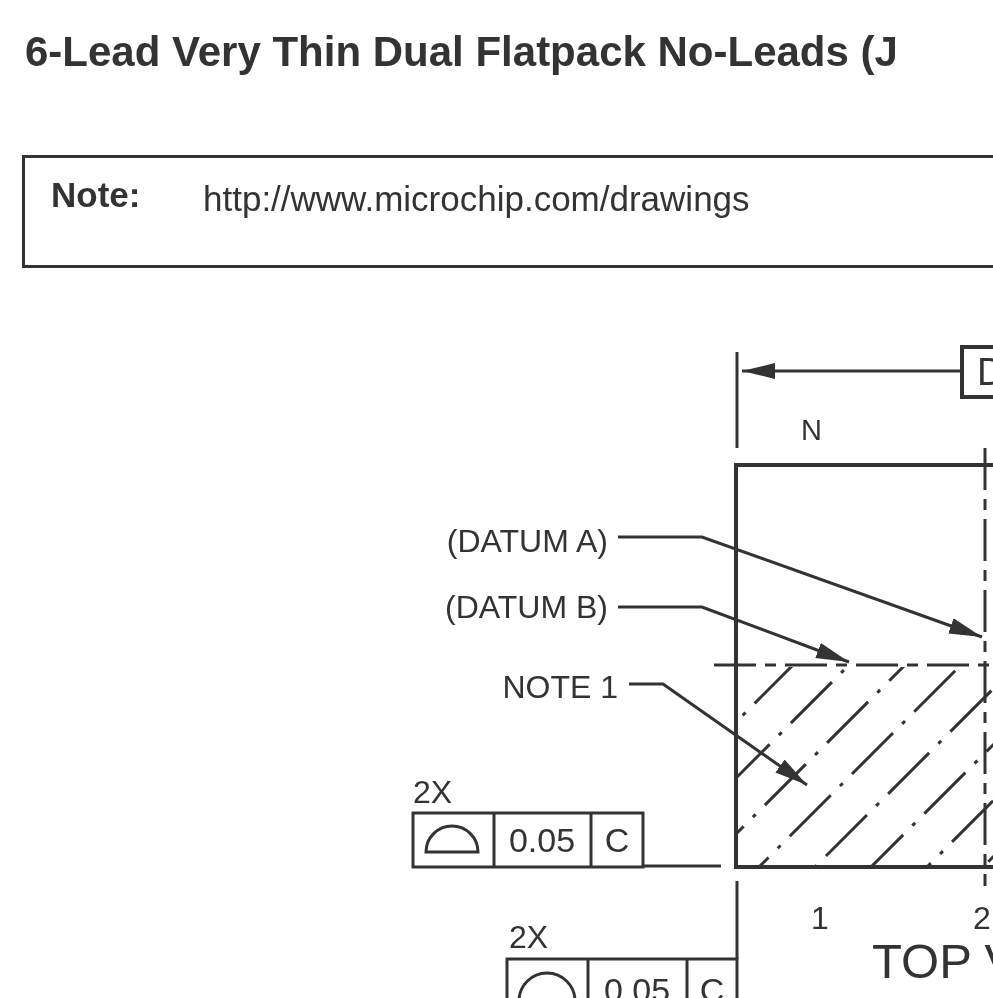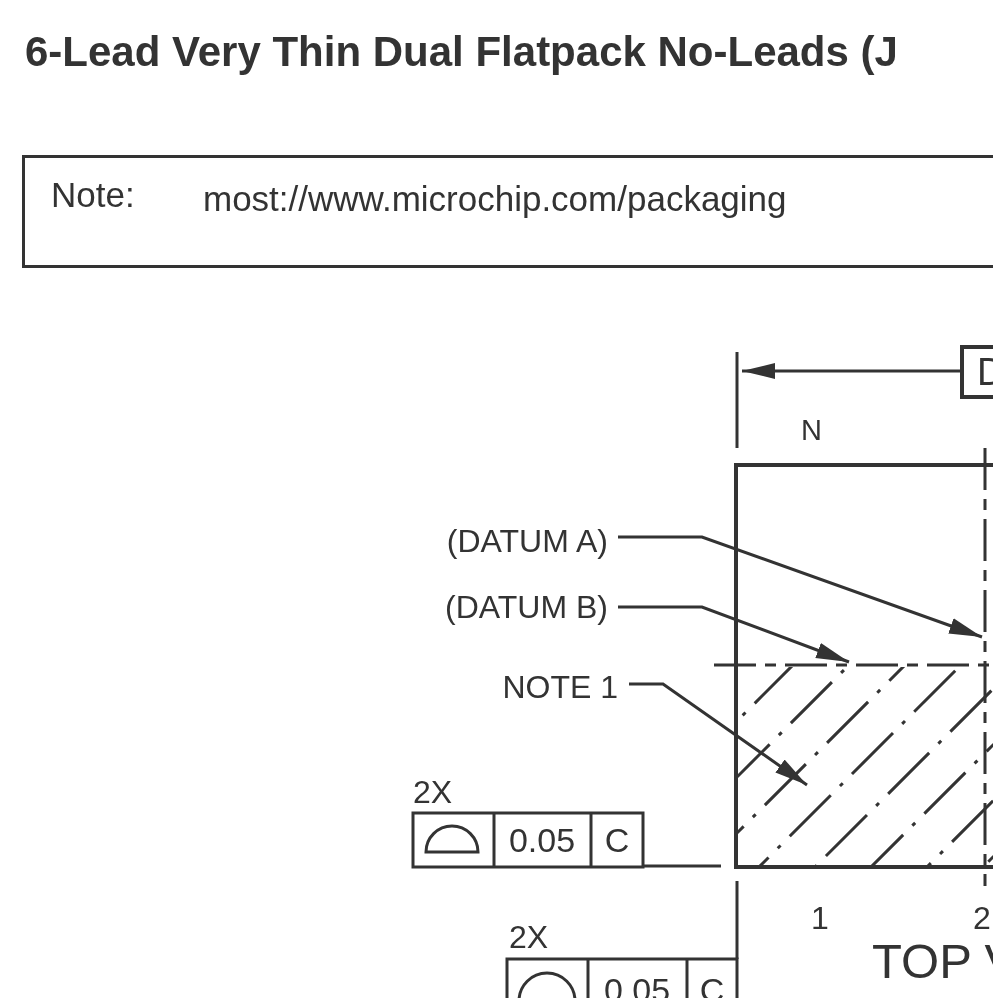--- a/index.html
+++ b/index.html
@@ -11,40 +11,40 @@
   .title{
     position:absolute;left:25px;top:28px;width:1100px;
     font-size:42px;font-weight:bold;color:#333;white-space:nowrap;
   }
   .notebox{
     position:absolute;left:22px;top:155px;width:1000px;height:113px;
     border:3px solid #333;box-sizing:border-box;
   }
   .note-label{
     position:absolute;left:26px;top:17px;
-    font-size:35px;font-weight:normal;color:#333;
+    font-size:35px;font-weight:bold;color:#333;
   }
   .note-body{
     position:absolute;left:178px;top:17px;
     font-size:35px;color:#333;line-height:48px;white-space:nowrap;
   }
   svg text{fill:#333;font-family:"Liberation Sans","DejaVu Sans",sans-serif;}
   .ln{stroke:#333;fill:none;}
 </style>
 </head>
 <body>
 
 <div class="screen">
 
   <div class="title">6-Lead Very Thin Dual Flatpack No-Leads (J</div>
 
   <div class="notebox">
     <div class="note-label">Note:</div>
     <div class="note-body">
-      <div>most://www.microchip.com/packaging</div>
+      <div>http://www.microchip.com/drawings</div>
     </div>
   </div>
 
   <svg width="993" height="998" viewBox="0 0 993 998" style="position:absolute;left:0;top:0;">
     <defs>
       <marker id="arr" markerUnits="userSpaceOnUse" markerWidth="34" markerHeight="20" refX="33" refY="10" orient="auto">
         <path d="M 0 2 L 33 10 L 0 18 Z" fill="#333"></path>
       </marker>
       <clipPath id="hatchClip">
         <rect x="738" y="667" width="262" height="198"></rect>

